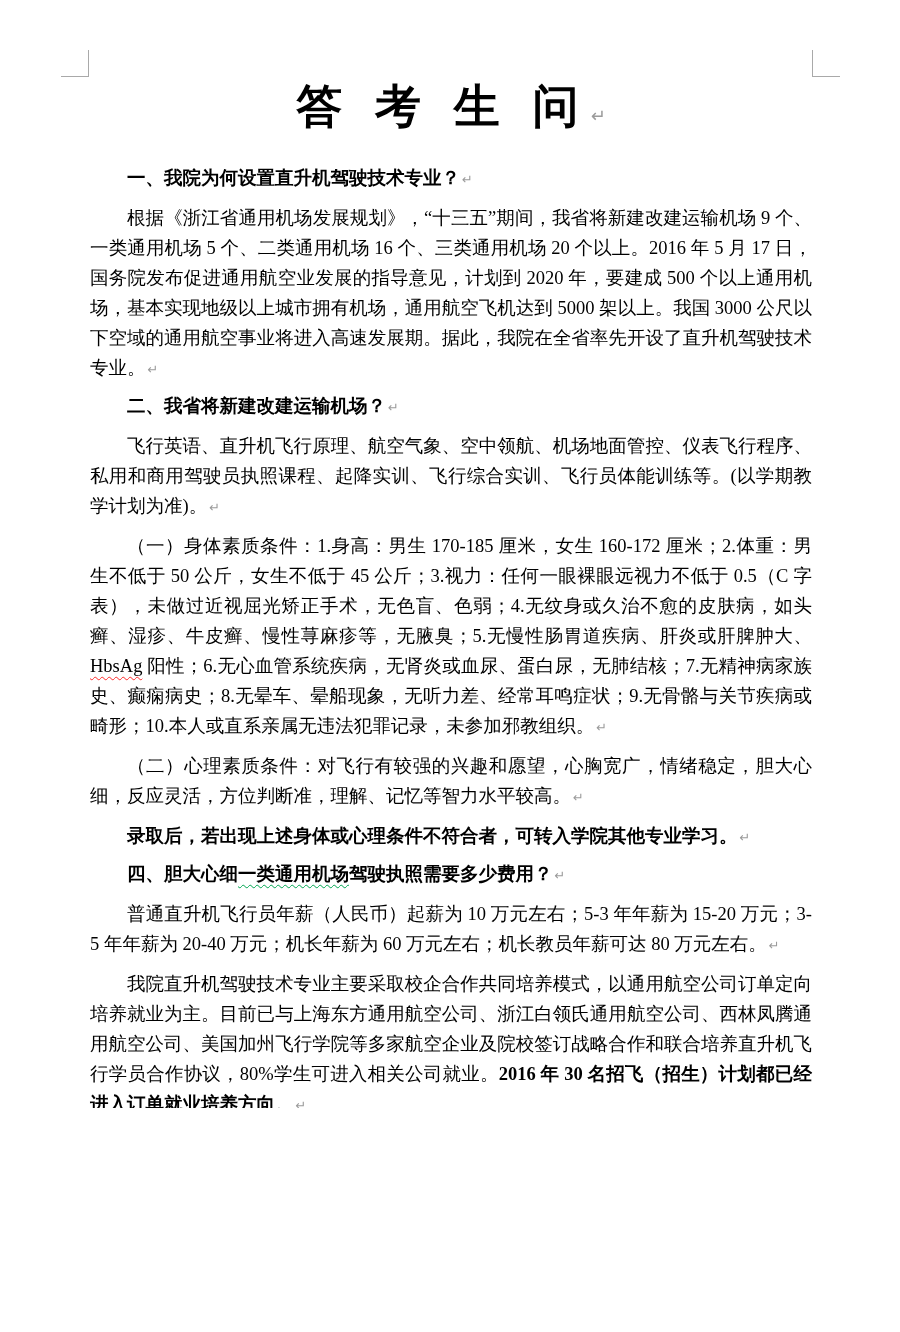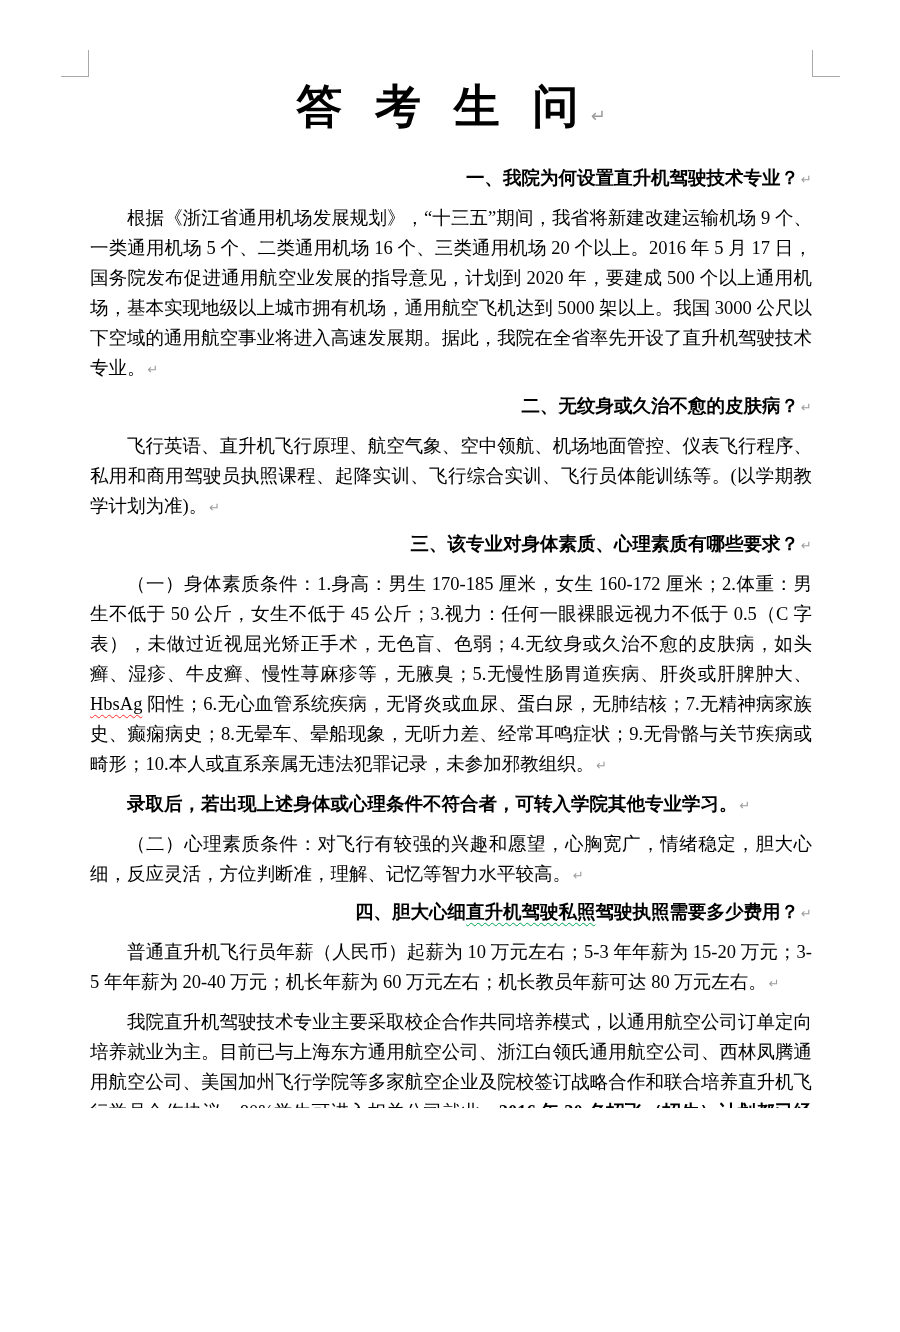--- a/index.html
+++ b/index.html
@@ -33,21 +33,20 @@
     letter-spacing:10px;
     white-space:nowrap;
   }
   .qa-heading{
     margin:6px 0 4px 0;
     font-family:"Liberation Sans", sans-serif;
     font-weight:bold;
     font-size:18.5px;
     line-height:30px;
     text-indent:2em;
-    text-align:right;
   }
   .para{
     margin:8px 0 5px 0;
     font-size:18.5px;
     line-height:30px;
     text-align:justify;
     text-indent:2em;
   }
   .bold{font-weight:bold;}
   .squiggle-red{
@@ -90,33 +89,32 @@
   <div class="crop br"></div>
 
   <div class="content">
 
     <div class="doc-title-line"><span>答 考 生 问</span><span class="pilcrow title-pilcrow">↵</span></div>
 
     <div class="qa-heading"><span>一、我院为何设置直升机驾驶技术专业？</span><span class="pilcrow">↵</span></div>
 
     <div class="para"><span>根据《浙江省通用机场发展规划》，“十三五”期间，我省将新建改建运输机场 9 个、一类通用机场 5 个、二类通用机场 16 个、三类通用机场 20 个以上。2016 年 5 月 17 日，国务院发布促进通用航空业发展的指导意见，计划到 2020 年，要建成 500 个以上通用机场，基本实现地级以上城市拥有机场，通用航空飞机达到 5000 架以上。我国 3000 公尺以下空域的通用航空事业将进入高速发展期。据此，我院在全省率先开设了直升机驾驶技术专业。</span><span class="pilcrow">↵</span></div>
 
-    <div class="qa-heading"><span>二、无纹身或久治不愈的皮肤病？</span><span class="pilcrow">↵</span></div>
+    <div class="qa-heading"><span>二、我省将新建改建运输机场？</span><span class="pilcrow">↵</span></div>
 
     <div class="para"><span>飞行英语、直升机飞行原理、航空气象、空中领航、机场地面管控、仪表飞行程序、私用和商用驾驶员执照课程、起降实训、飞行综合实训、飞行员体能训练等。(以学期教学计划为准)。</span><span class="pilcrow">↵</span></div>
 
-    <div class="qa-heading"><span>三、该专业对身体素质、心理素质有哪些要求？</span><span class="pilcrow">↵</span></div>
 
     <div class="para"><span>（一）身体素质条件：1.身高：男生 170-185 厘米，女生 160-172 厘米；2.体重：男生不低于 50 公斤，女生不低于 45 公斤；3.视力：任何一眼裸眼远视力不低于 0.5（C 字表），未做过近视屈光矫正手术，无色盲、色弱；4.无纹身或久治不愈的皮肤病，如头癣、湿疹、牛皮癣、慢性荨麻疹等，无腋臭；5.无慢性肠胃道疾病、肝炎或肝脾肿大、</span><span class="squiggle-red">HbsAg</span><span> 阳性；6.无心血管系统疾病，无肾炎或血尿、蛋白尿，无肺结核；7.无精神病家族史、癫痫病史；8.无晕车、晕船现象，无听力差、经常耳鸣症状；9.无骨骼与关节疾病或畸形；10.本人或直系亲属无违法犯罪记录，未参加邪教组织。</span><span class="pilcrow">↵</span></div>
 
+    <div class="para"><span>（二）心理素质条件：对飞行有较强的兴趣和愿望，心胸宽广，情绪稳定，胆大心细，反应灵活，方位判断准，理解、记忆等智力水平较高。</span><span class="pilcrow">↵</span></div>
+
     <div class="para"><span class="bold">录取后，若出现上述身体或心理条件不符合者，可转入学院其他专业学习。</span><span class="pilcrow">↵</span></div>
 
-    <div class="para"><span>（二）心理素质条件：对飞行有较强的兴趣和愿望，心胸宽广，情绪稳定，胆大心细，反应灵活，方位判断准，理解、记忆等智力水平较高。</span><span class="pilcrow">↵</span></div>
-
-    <div class="qa-heading"><span>四、胆大心细</span><span class="squiggle-green">直升机驾驶私照</span><span>驾驶执照需要多少费用？</span><span class="pilcrow">↵</span></div>
+    <div class="qa-heading"><span>四、胆大心细</span><span class="squiggle-green">一类通用机场</span><span>驾驶执照需要多少费用？</span><span class="pilcrow">↵</span></div>
 
 
 
     <div class="para"><span>普通直升机飞行员年薪（人民币）起薪为 10 万元左右；5-3 年年薪为 15-20 万元；3-5 年年薪为 20-40 万元；机长年薪为 60 万元左右；机长教员年薪可达 80 万元左右。</span><span class="pilcrow">↵</span></div>
 
 
     <div class="para"><span>我院直升机驾驶技术专业主要采取校企合作共同培养模式，以通用航空公司订单定向培养就业为主。目前已与上海东方通用航空公司、浙江白领氏通用航空公司、西林凤腾通用航空公司、美国加州飞行学院等多家航空企业及院校签订战略合作和联合培养直升机飞行学员合作协议，80%学生可进入相关公司就业。</span><span class="bold">2016 年 30 名招飞（招生）计划都已经进入订单就业培养方向。</span><span class="pilcrow">↵</span></div>
 
   </div>
 </div>

